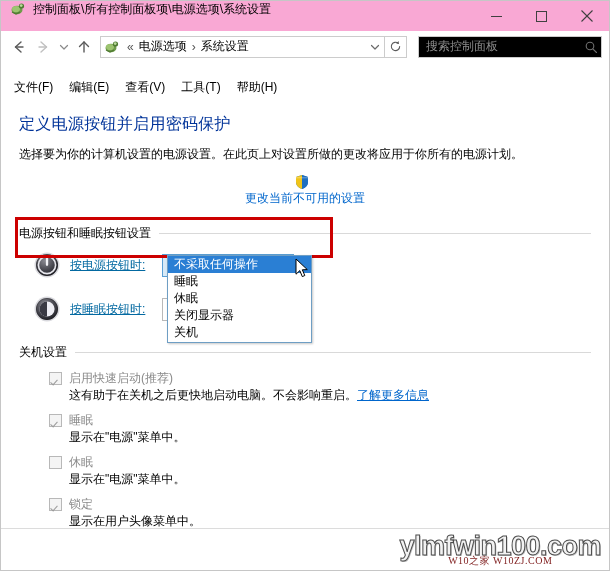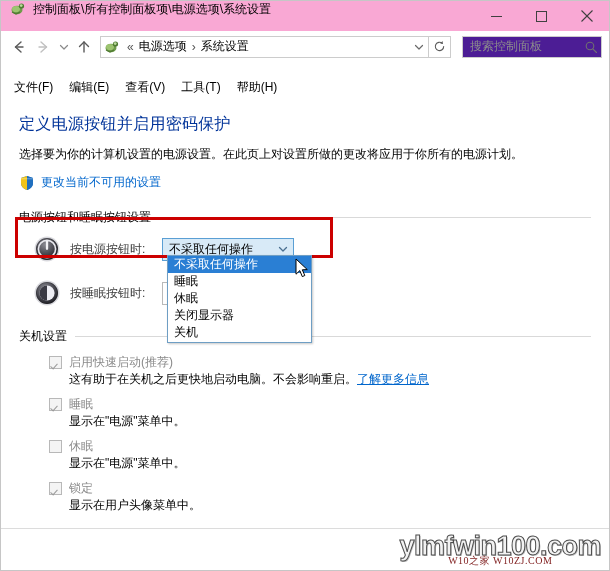--- a/index.html
+++ b/index.html
@@ -126,24 +126,24 @@
     width: 22px; height: 22px;
     display:flex; align-items:center; justify-content:center;
     border: 1px solid #cccccc;
     border-left: none;
     box-sizing: border-box;
     margin-left: -4px;
     background:#fff;
     flex: 0 0 auto;
   }
   .searchbox {
-    width: 140px;
+    width: 184px;
     height: 22px;
     border: 1px solid #cccccc;
-    background: #4c1d95;
+    background: #000000;
     display: flex;
     align-items: center;
     box-sizing: border-box;
     margin-left: 11px;
     flex: 0 0 auto;
   }
   .search-placeholder {
     flex: 1 1 auto;
     font-size: 12px;
     color: #8c8c8c;
@@ -191,20 +191,21 @@
   .page-desc {
     font-size: 12px;
     color: #000000;
     margin-top: 11px;
     line-height: 16px;
   }
   .shield-link-row {
     display: flex;
     align-items: center;
     margin-top: 12px;
+    flex-direction: column;
   }
   .shield-icon {
     width: 16px; height: 16px;
     margin-right: 6px;
     flex: 0 0 auto;
   }
   .link {
     color: #0066cc;
     font-size: 12px;
     text-decoration: none;
@@ -235,23 +236,24 @@
     height: 34px;
   }
   .round-icon {
     width: 26px; height: 26px;
     flex: 0 0 auto;
     margin-left: 15px;
     margin-right: 10px;
   }
   .setting-label {
     font-size: 12px;
-    color: #404040;
+    color: #0369a1;
     width: 92px;
     flex: 0 0 auto;
+    text-decoration: underline;
   }
   .combo {
     width: 132px;
     height: 23px;
     border: 1px solid #5a9fd4;
     background: #d8eaf7;
     display: flex;
     align-items: center;
     box-sizing: border-box;
     position: relative;

